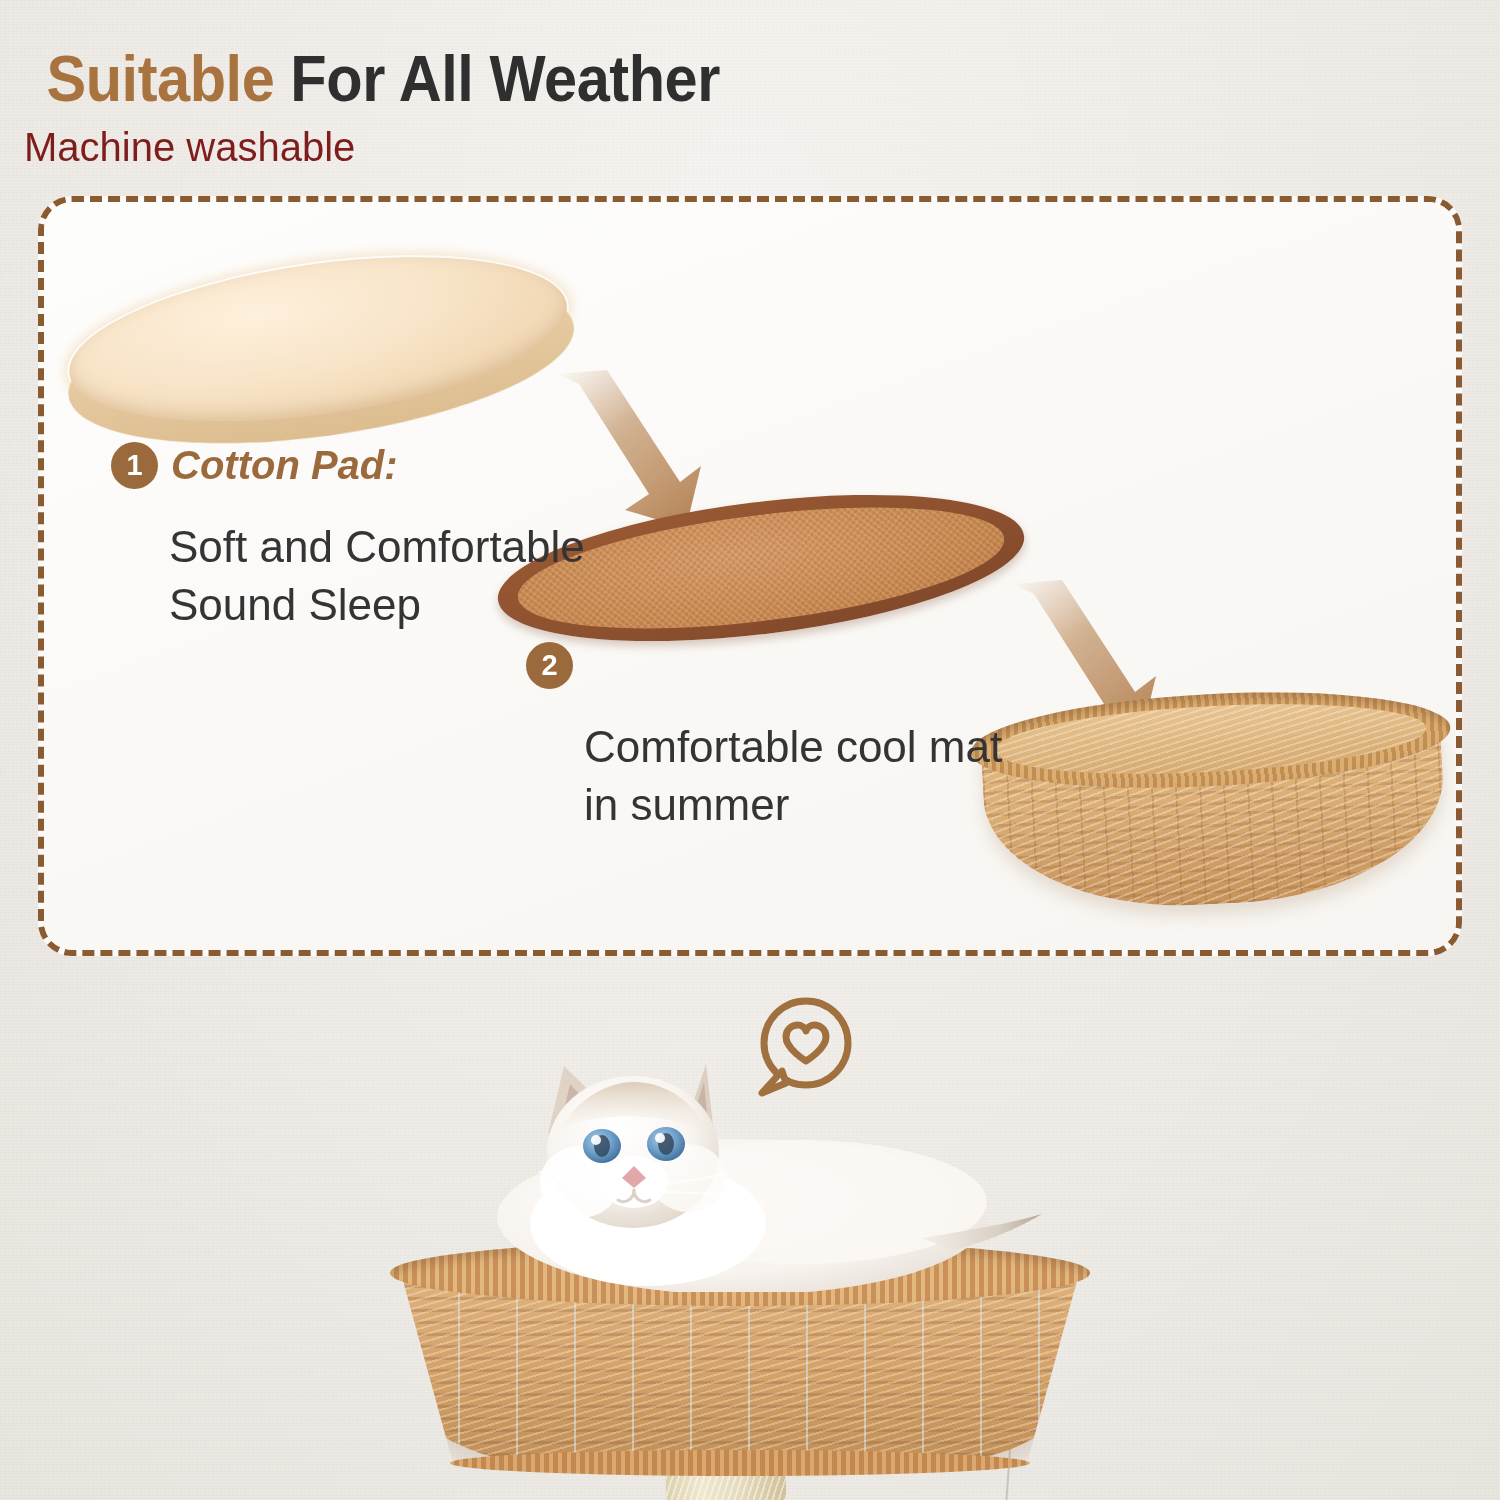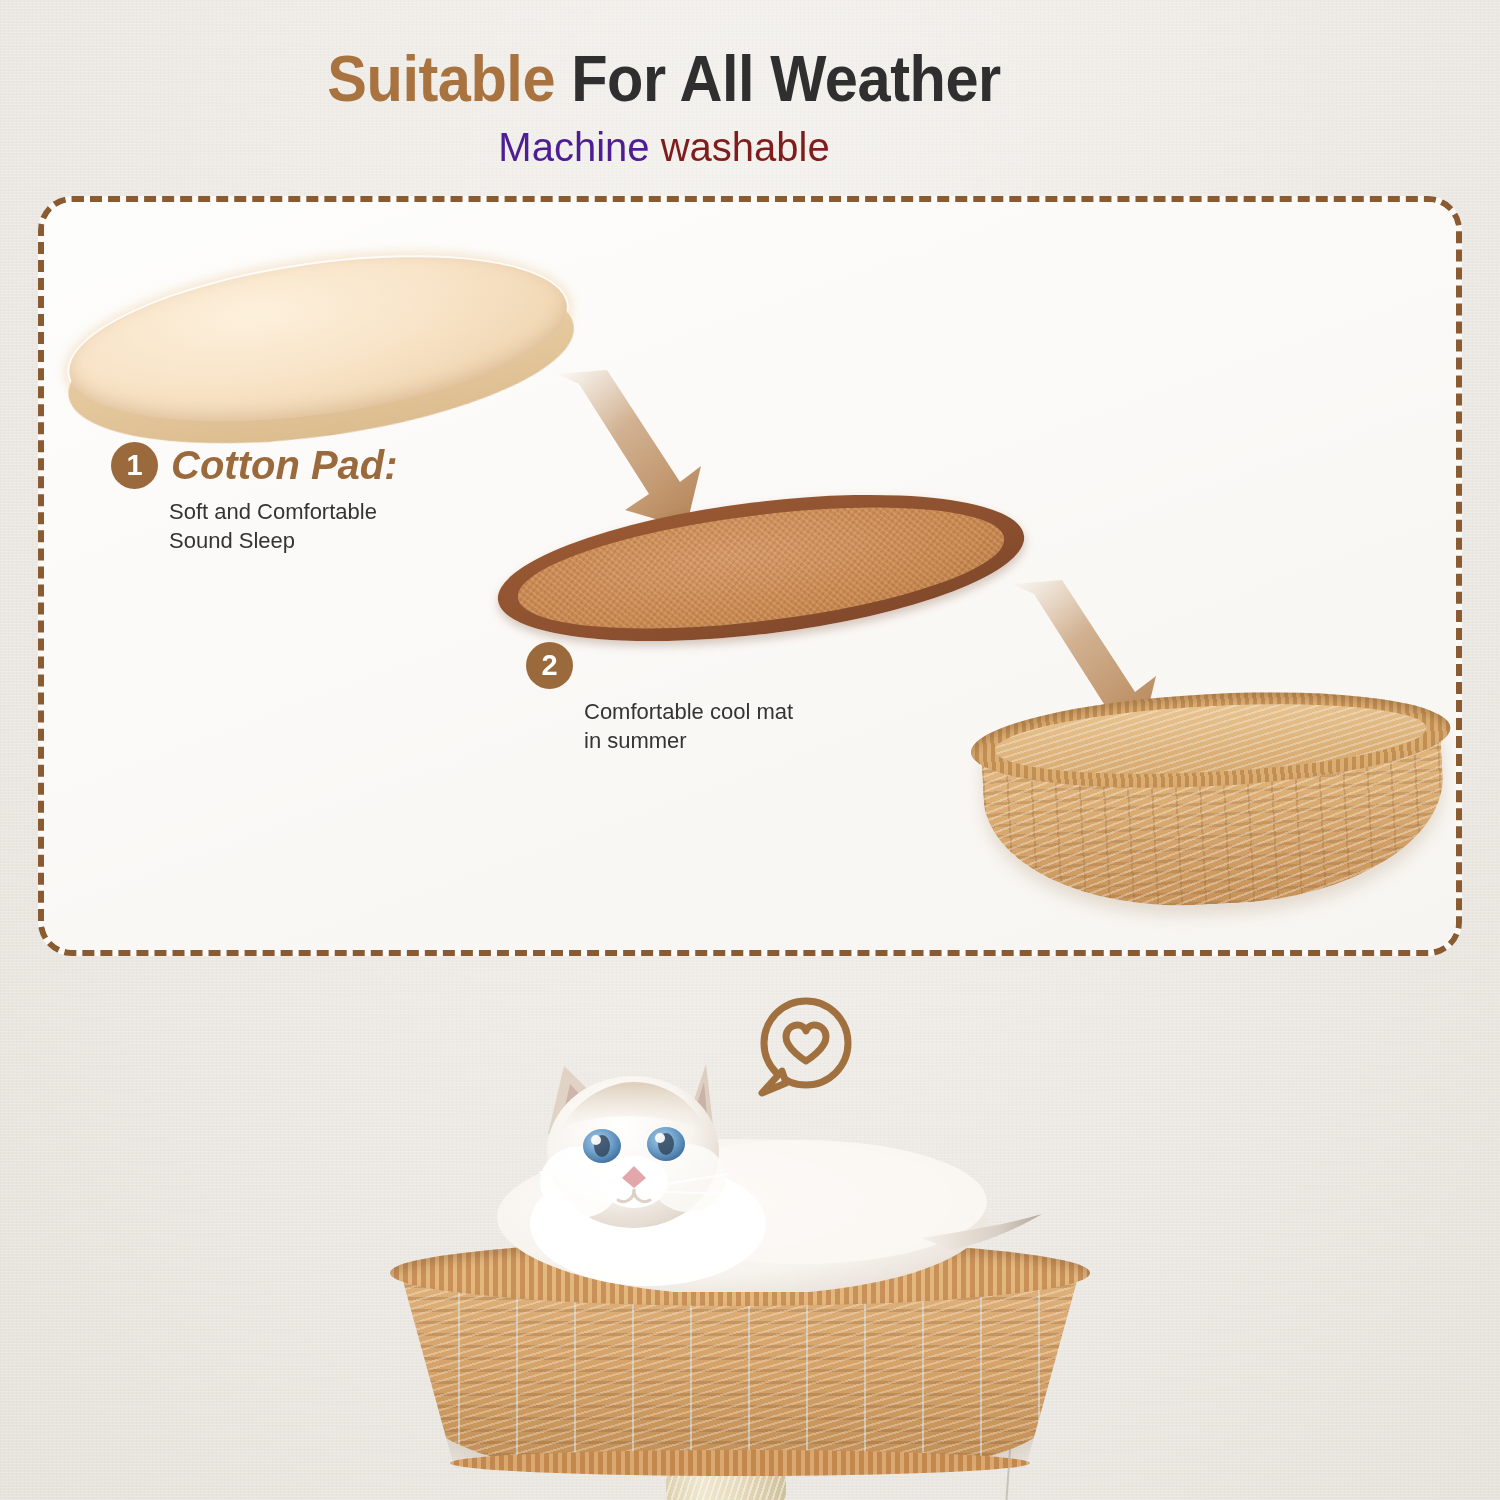--- a/index.html
+++ b/index.html
@@ -32,42 +32,41 @@
       repeating-linear-gradient(0deg, rgba(255,255,255,.5) 0 1px, rgba(0,0,0,0) 1px 3px),
       repeating-linear-gradient(90deg, rgba(0,0,0,.035) 0 1px, rgba(0,0,0,0) 1px 4px);
   }
 
   
   .header {
     position: absolute;
     top: 46px;
     left: 0;
     width: 1328px;
-    text-align: center;
     z-index: 5;
   }
   .title {
     font-size: 64px;
     font-weight: 700;
     letter-spacing: -0.5px;
     line-height: 1.05;
     white-space: nowrap;
     transform: scaleX(.93);
   }
   .title .t-accent { color: #a9733f; }
   .title .t-dark { color: #2f2f2f; }
 
   .subtitle {
     margin-top: 12px;
     font-size: 40px;
     font-weight: 400;
     line-height: 1.1;
     white-space: nowrap;
   }
-  .subtitle .s-dark { color: #4c1d95; }
+  .subtitle .s-dark { color: #7f1d1d; margin-left: 24px; }
   .subtitle .s-accent { color: #7f1d1d; }
 
   
   .panel {
     position: absolute;
     left: 38px;
     top: 196px;
     width: 1424px;
     height: 760px;
     background: #fbfaf8;
@@ -214,23 +213,23 @@
     flex: none;
   }
   .feat-title {
     font-size: 40px;
     font-weight: 700;
     color: #9a6a3c;
     white-space: nowrap;
     font-style: italic;
   }
   .feat-desc {
-    margin-top: 8px;
+    margin-top: 29px;
     margin-left: 58px;
-    font-size: 22px;
+    font-size: 44px;
     font-weight: 400;
     line-height: 1.32;
     color: #343434;
     white-space: pre-line;
   }
 
   
   .speech-bubble {
     position: absolute;
     left: 742px;

